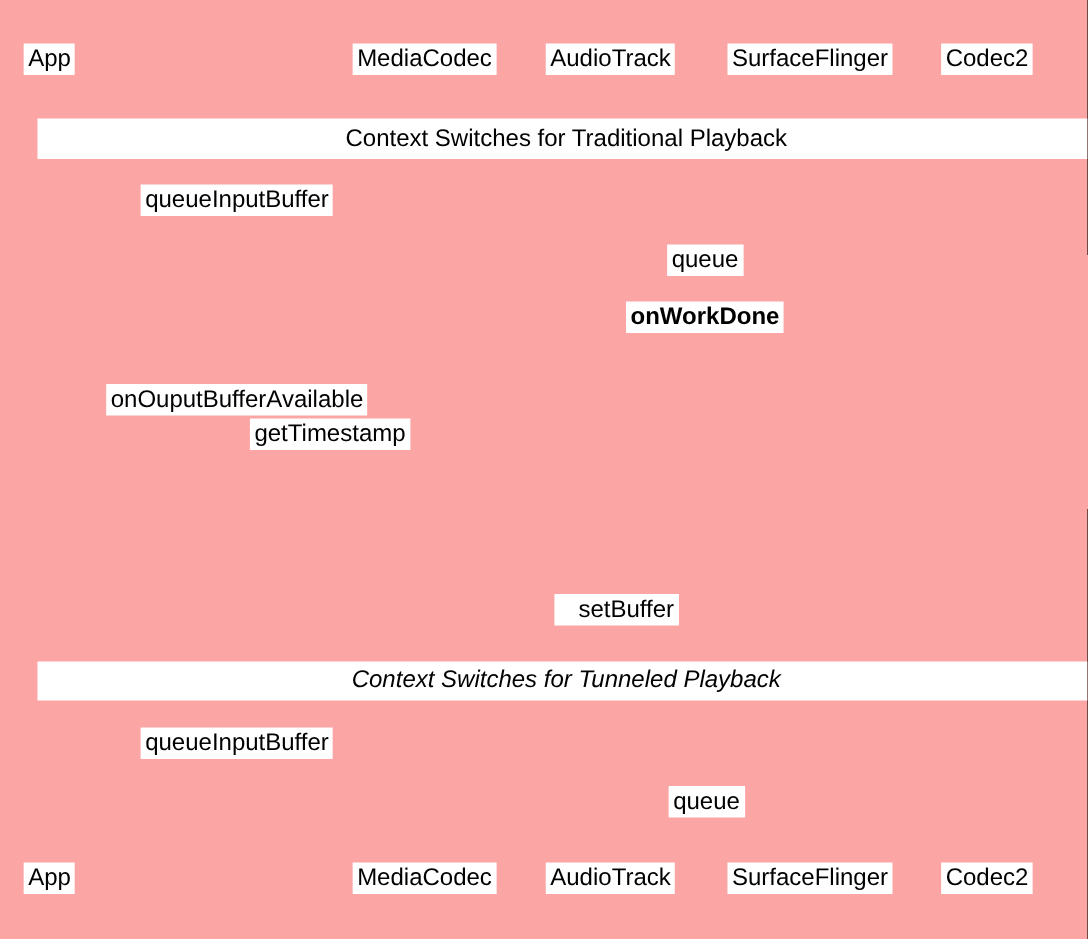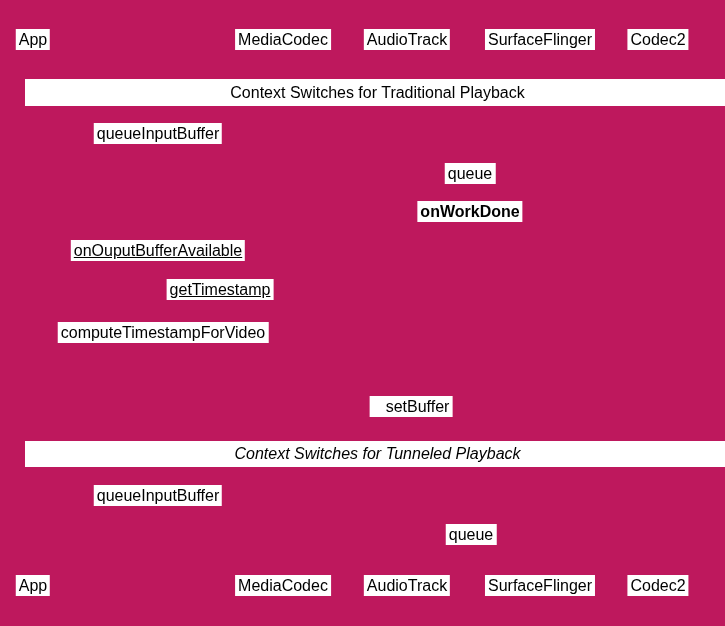--- a/index.html
+++ b/index.html
@@ -4,21 +4,21 @@
 <style>
   html, body {
     margin: 0;
     padding: 0;
     background: #000000;
   }
   .canvas {
     position: relative;
     width: 725px;
     height: 626px;
-    background: #be185d;
+    background: #fca5a5;
     font-family: "Liberation Sans", sans-serif;
     overflow: hidden;
   }
   
   .label {
     position: absolute;
     transform: translateX(-50%);
     background: #ffffff;
     color: #000000;
     font-size: 16px;
@@ -48,22 +48,22 @@
   .p-audiotrack-bot     { left: 407px; top: 575px; }
   .p-surfaceflinger-bot { left: 540px; top: 575px; }
   .p-codec2-bot         { left: 658px; top: 575px; }
   
   .banner-traditional { top: 79px;  height: 27px; line-height: 27px; }
   .banner-tunneled    { top: 441px; height: 26px; line-height: 26px; font-style: italic; }
   
   .m-queueinputbuffer-1        { left: 158px; top: 123px; }
   .m-queue-1                   { left: 470px; top: 163px; }
   .m-onworkdone                { left: 470px; top: 201px; font-weight: bold; }
-  .m-onouputbufferavailable    { left: 158px; top: 240px; text-decoration: underline; }
-  .m-gettimestamp              { left: 220px; top: 279px; text-decoration: underline; }
+  .m-onouputbufferavailable    { left: 158px; top: 256px; }
+  .m-gettimestamp              { left: 220px; top: 279px; }
   .m-computetimestampforvideo  { left: 163px; top: 322px; }
   .m-releaseoutputbuffer       { left: 158px; top: 356px; }
   .m-setbuffer                 { left: 411px; top: 396px; padding-left: 16px; }
   
   .m-queueinputbuffer-2        { left: 158px; top: 485px; }
   .m-queue-2                   { left: 471px; top: 524px; }
 </style>
 </head>
 <body>
 
@@ -74,21 +74,20 @@
   <div class="label p-audiotrack-top">AudioTrack</div>
   <div class="label p-surfaceflinger-top">SurfaceFlinger</div>
   <div class="label p-codec2-top">Codec2</div>
 
   <div class="banner banner-traditional">Context Switches for Traditional Playback</div>
   <div class="label m-queueinputbuffer-1">queueInputBuffer</div>
   <div class="label m-queue-1">queue</div>
   <div class="label m-onworkdone">onWorkDone</div>
   <div class="label m-onouputbufferavailable">onOuputBufferAvailable</div>
   <div class="label m-gettimestamp">getTimestamp</div>
-  <div class="label m-computetimestampforvideo">computeTimestampForVideo</div>
   <div class="label m-setbuffer">setBuffer</div>
 
   <div class="banner banner-tunneled">Context Switches for Tunneled Playback</div>
   <div class="label m-queueinputbuffer-2">queueInputBuffer</div>
   <div class="label m-queue-2">queue</div>
 
   <div class="label p-app-bot">App</div>
   <div class="label p-mediacodec-bot">MediaCodec</div>
   <div class="label p-audiotrack-bot">AudioTrack</div>
   <div class="label p-surfaceflinger-bot">SurfaceFlinger</div>

